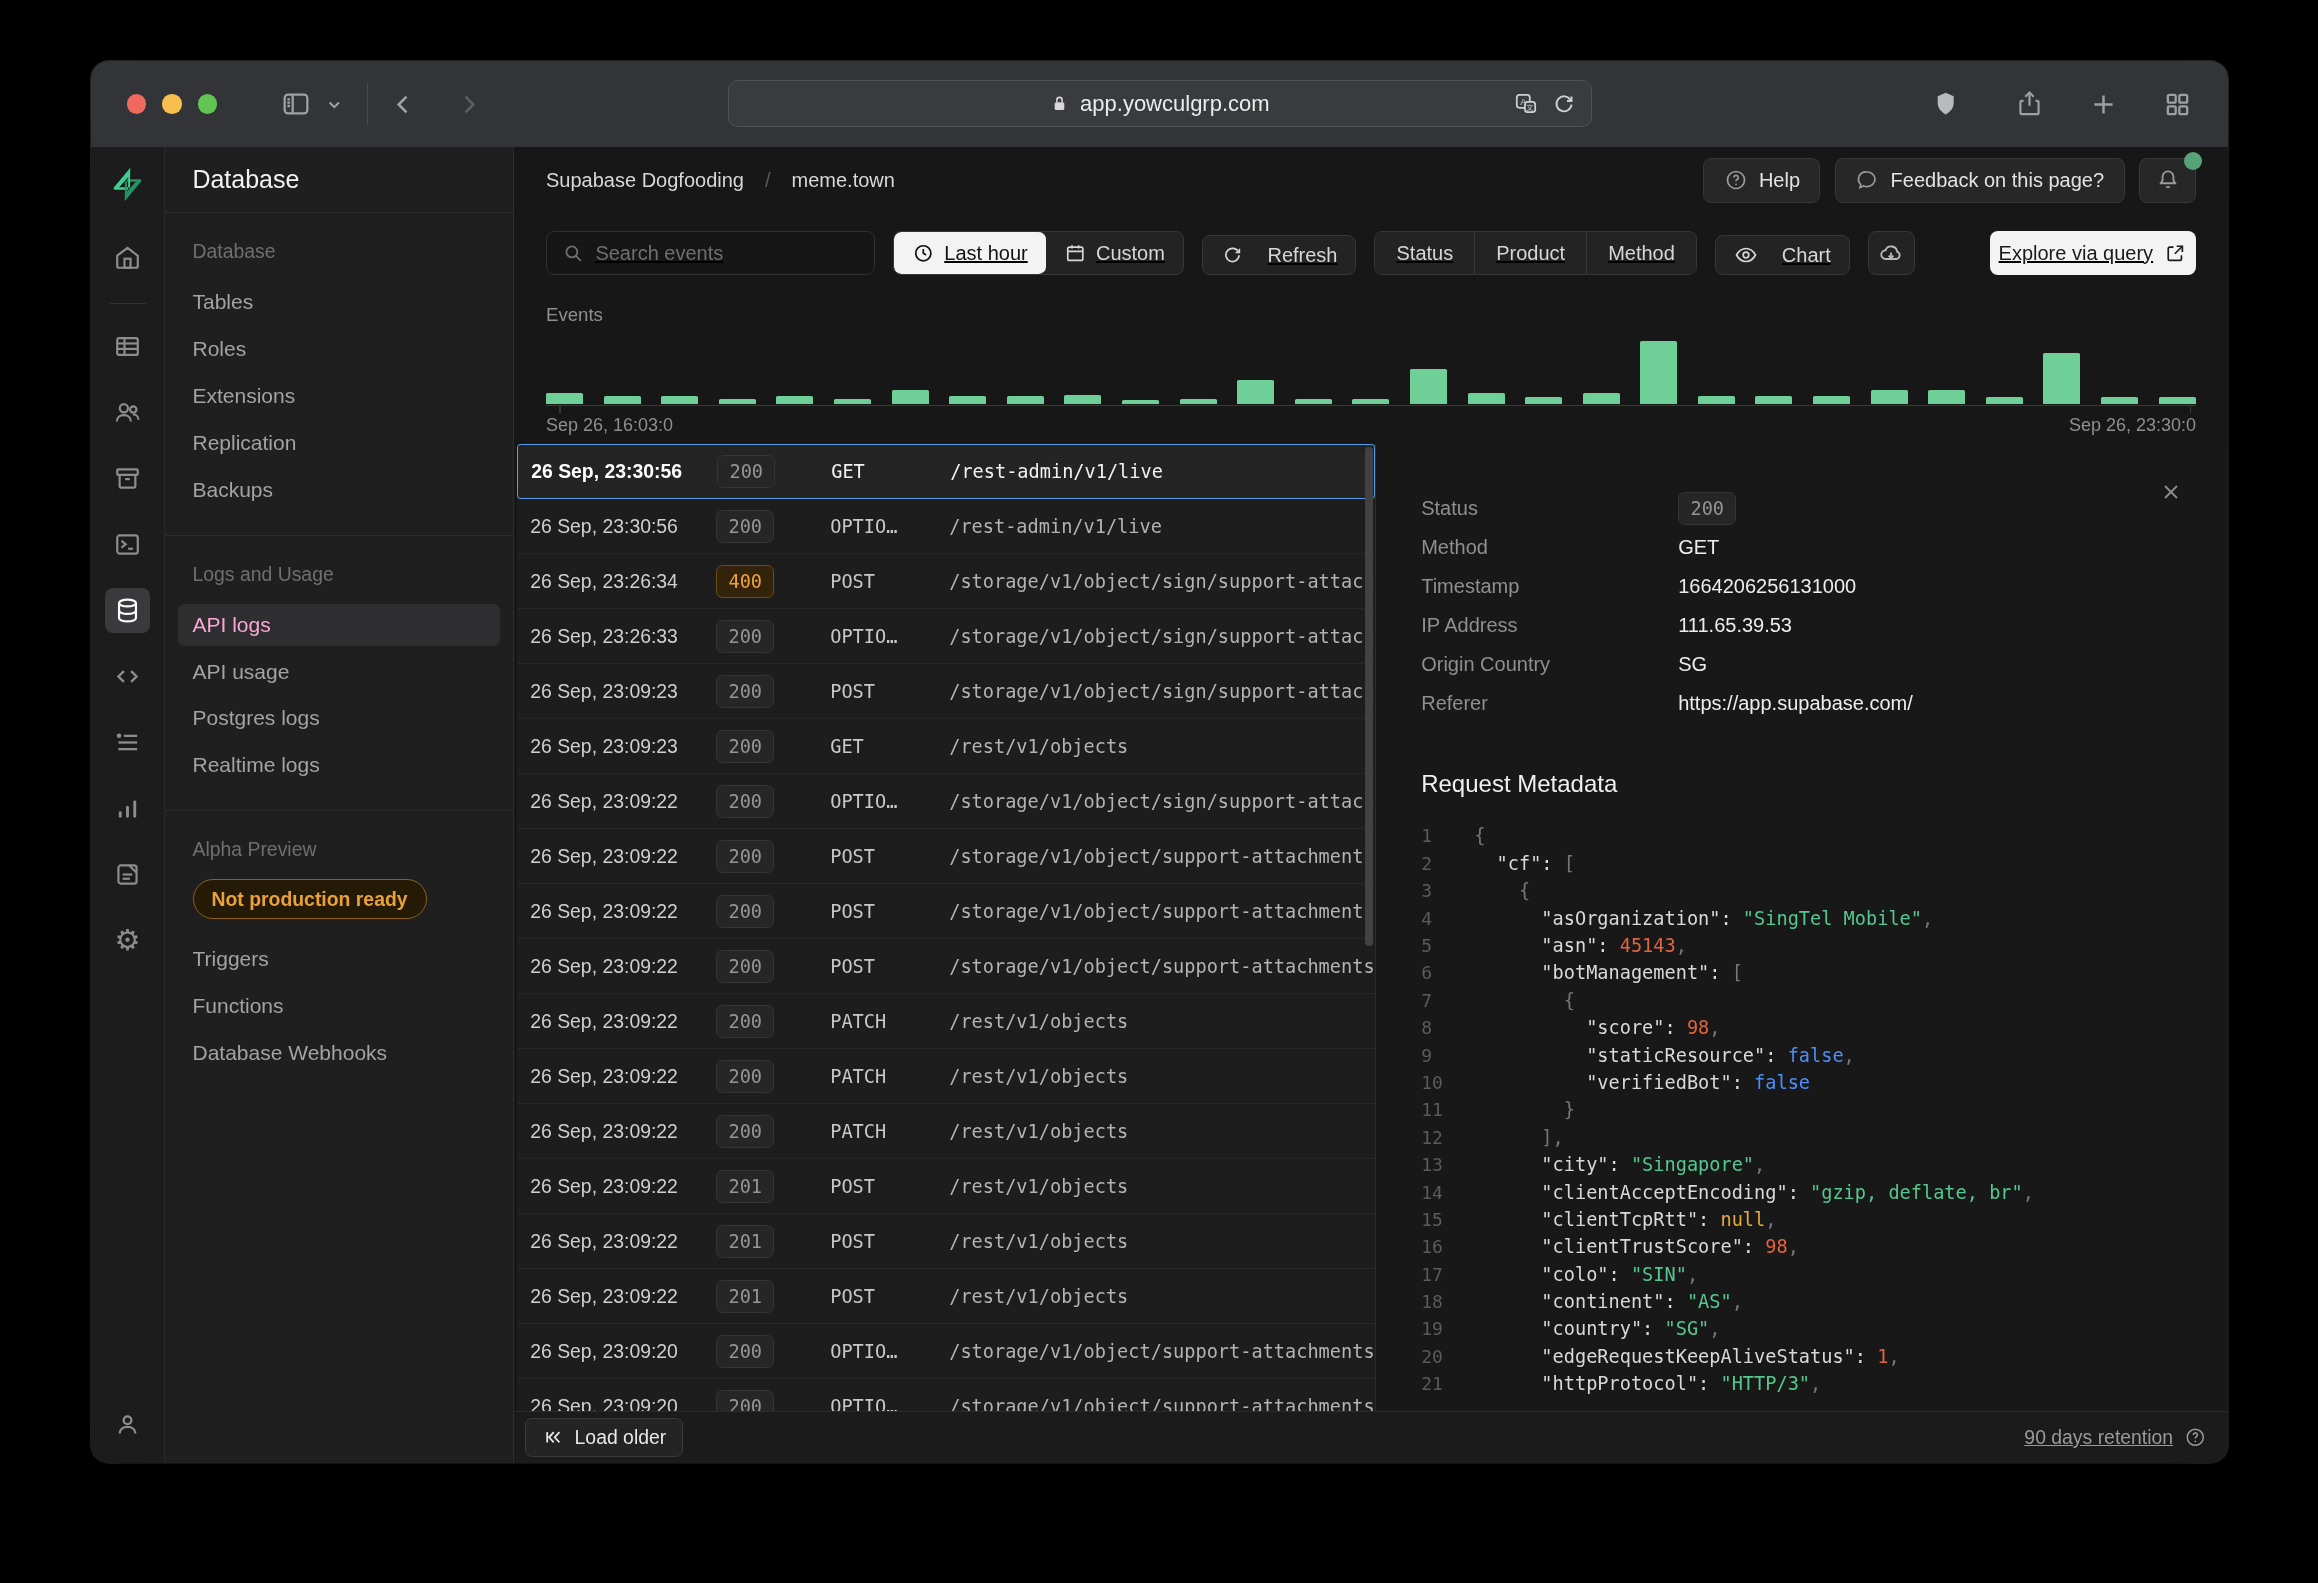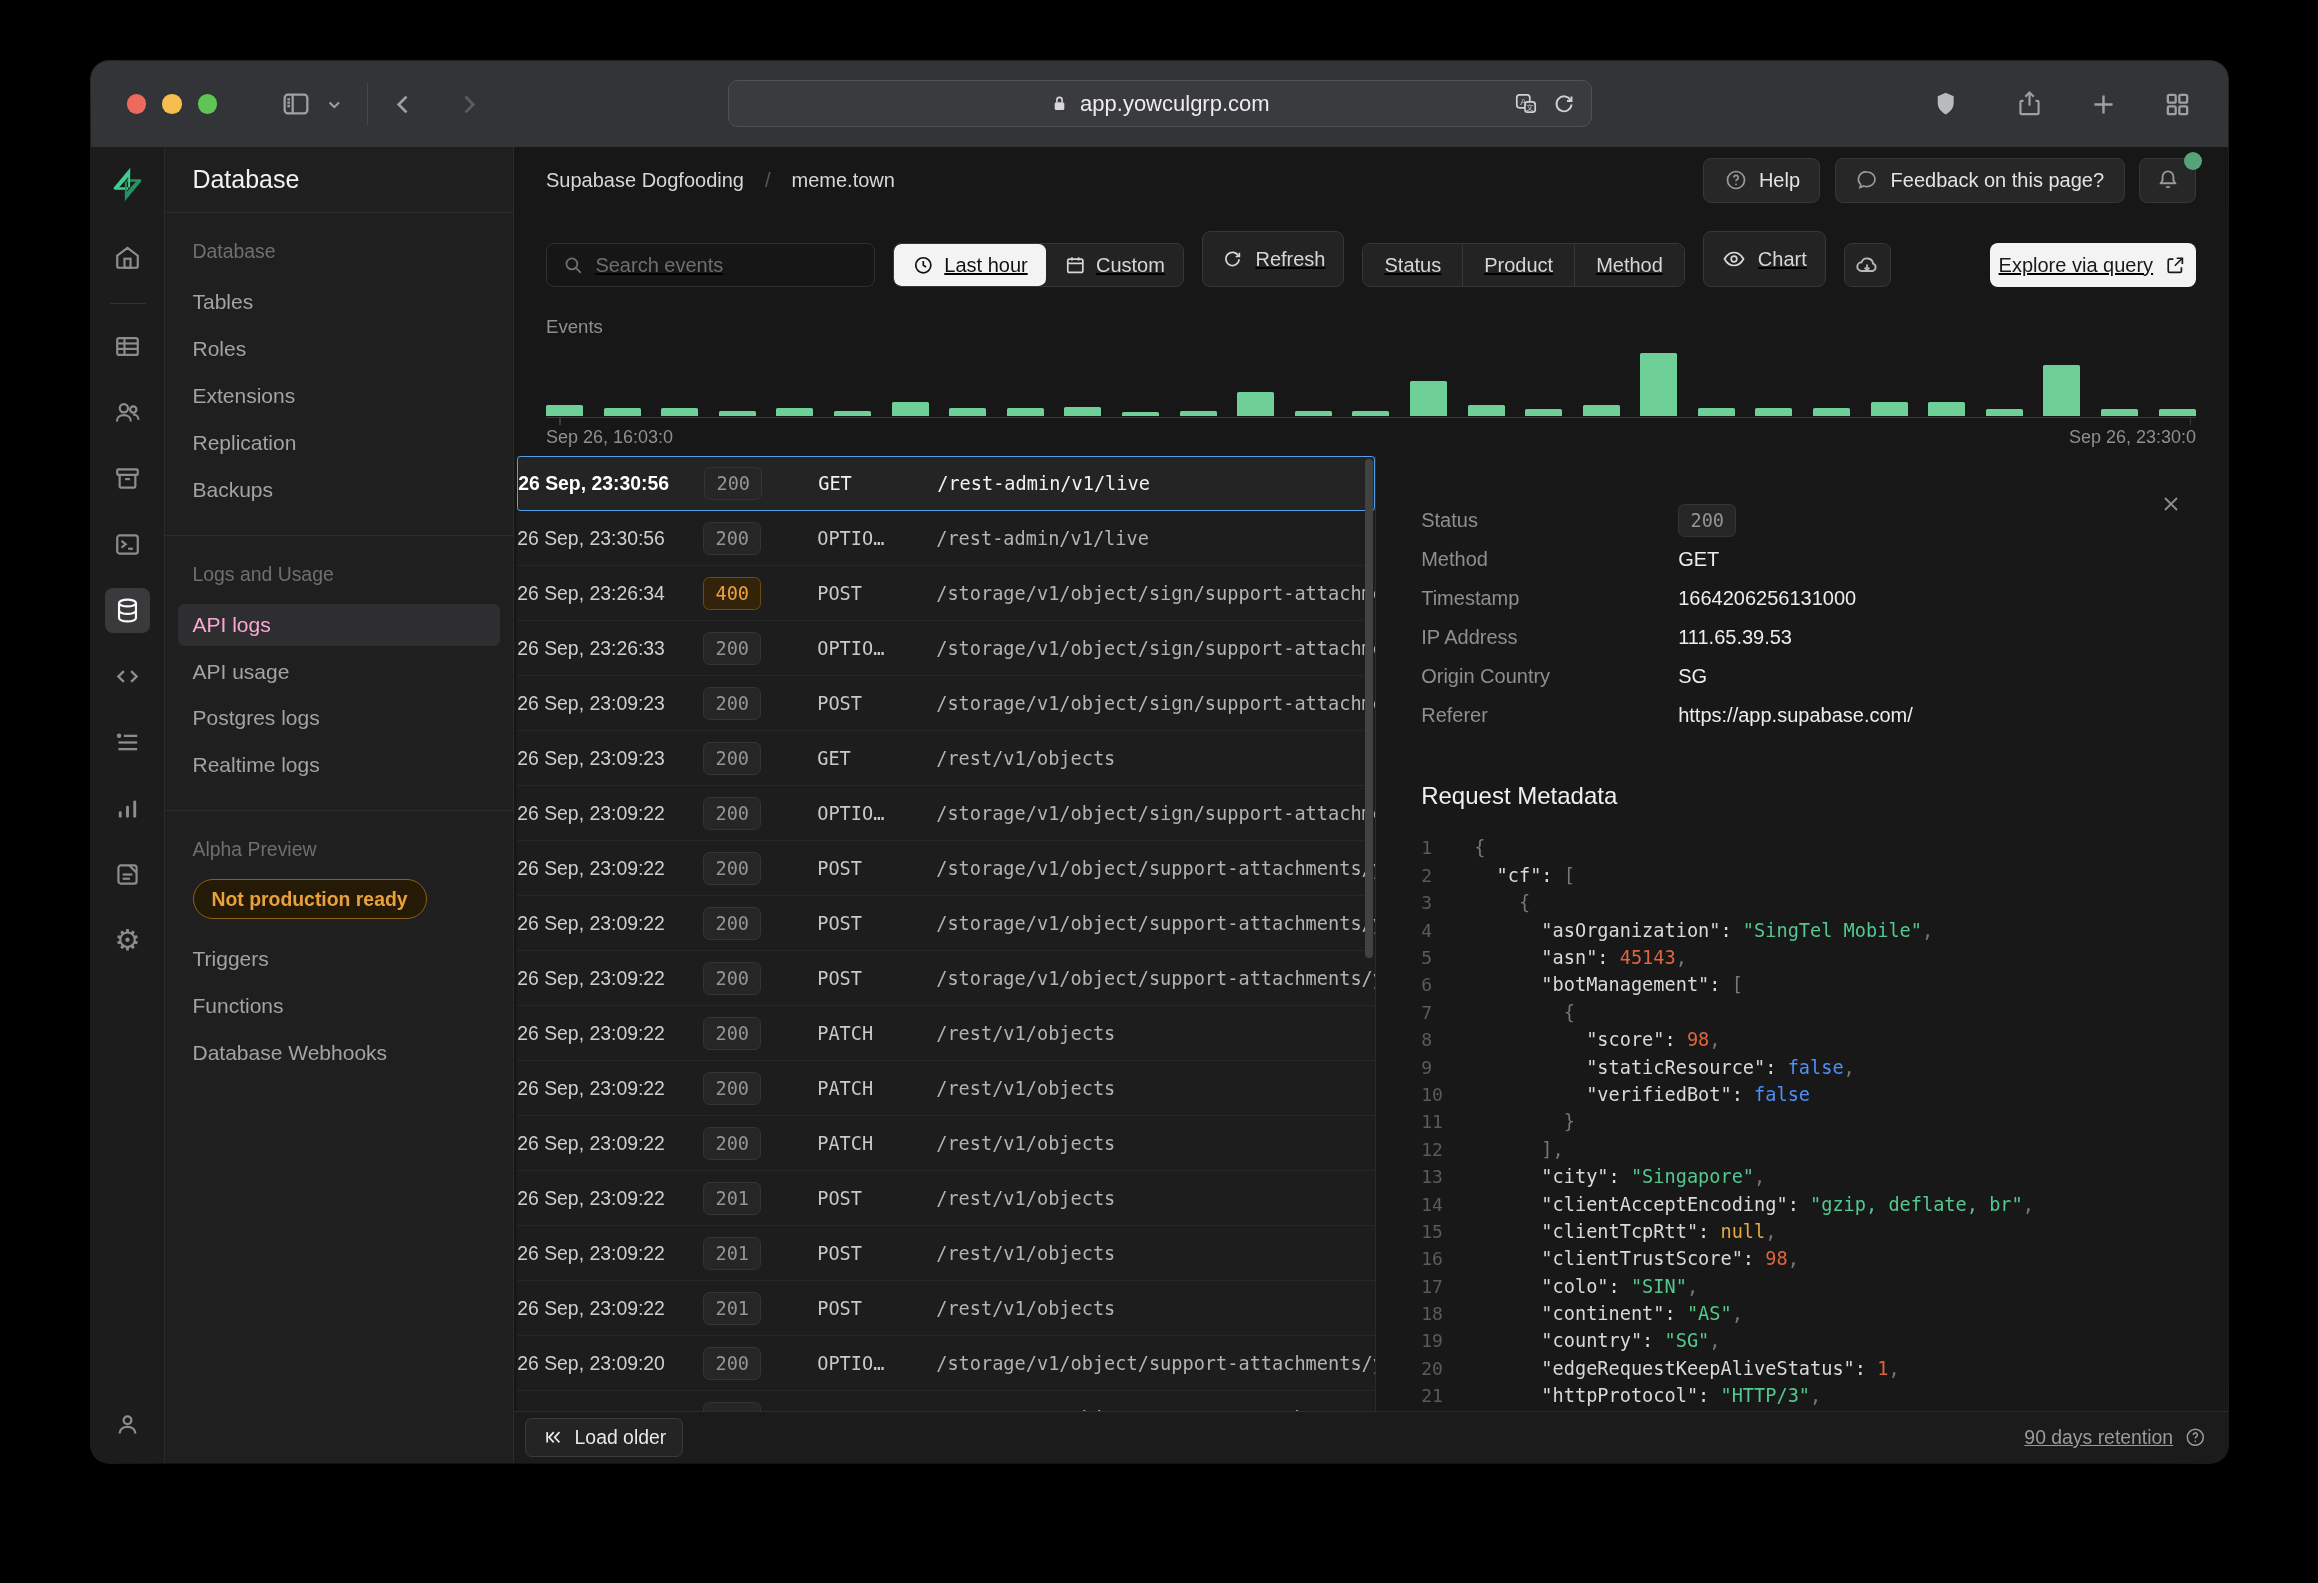--- a/index.html
+++ b/index.html
@@ -68,21 +68,21 @@
 
   
   .toolbar { display:flex; align-items:flex-end; padding:18px 32px 14.5px; gap:18px;text-decoration:underline; }
   .search { width:329px; height:44px; background:#161616; border:0.8px solid #303031; border-radius:8px;
     display:flex; align-items:center; padding:0 14.5px; gap:11.3px; color:#707072; }
   .search input { background:transparent; border:0; outline:none; color:#d7d7d7; font-size:20px; width:100%; }
   .search input::placeholder { color:#6f6f71; }
   .seg { display:flex; background:#232324; border:0.8px solid #373738; border-radius:8px; overflow:hidden; height:44px; }
   .seg-btn { display:flex; align-items:center; gap:9.7px; padding:0 18px; color:#d7d7d7; font-size:20px; }
   .seg-btn.on { background:#f3f3f3; color:#111; border-radius:7.3px; font-weight:500; }
-  .tb-btn { height:56px; display:flex; align-items:center; gap:12px; background:#232324; border:0.8px solid #373738;
+  .tb-btn { height:40px; display:flex; align-items:center; gap:24px; background:#232324; border:0.8px solid #373738;
     border-radius:8px; padding:0 18px; color:#d7d7d7; font-size:20px; }
   .filter-group { display:flex; height:44px; border:0.8px solid #373738; border-radius:8px; overflow:hidden; }
   .filter-btn { display:flex; align-items:center; padding:0 21px; background:#232324; color:#d7d7d7; font-size:20px; }
   .filter-btn + .filter-btn { border-left:0.8px solid #373738; }
   .icon-btn { width:47px; height:44px; display:flex; align-items:center; justify-content:center; background:#232324;
     border:0.8px solid #373738; border-radius:8px; color:#b9b9bb; }
   .tb-spacer { flex:1; }
   .explore-btn { height:44px; display:flex; align-items:center; gap:11.3px; background:#f3f3f3; color:#1a1a1a;
     border-radius:8px; padding:0 9px; font-size:20px; font-weight:500; }
 
@@ -91,21 +91,21 @@
   .chart-title { color:#8f8f91; font-size:18.6px; margin-bottom:13px; }
   .bars { display:flex; align-items:flex-end; justify-content:space-between; height:65px; }
   .bar { width:37px; background:#6ecf97; border-radius:1.6px 1.6px 0 0; }
   .axis { height:0.8px; background:#3a3a3b; margin-top:0.8px; position:relative; }
   .tick { position:absolute; top:0; width:1.6px; height:8px; background:#3a3a3b; }
   .axis-labels { display:flex; justify-content:space-between; color:#8f8f91; font-size:18px; margin-top:9.7px; padding-bottom:3.2px; }
 
   
   .workspace { flex:1; display:flex; min-height:0; }
   .logtable { width:858px; position:relative; background:#1d1d1d; margin-left:3.2px; overflow:hidden; }
-  .log-row { height:55px; display:flex; align-items:center; border-bottom:0.8px solid #272727; }
+  .log-row { height:55px; display:flex; align-items:center; border-bottom:0.8px solid #272727; padding-left:13px; }
   .log-row.selected { border:1.6px solid #559fe5; border-radius:3.2px; background:#242424; }
   .cell-time { width:73px; flex:none; color:#cfcfcf; font-size:19.4px; width:186px; }
   .selected .cell-time { color:#fff; font-weight:700; }
   .cell-status { width:86px; flex:none; }
   .badge { display:inline-block; font-family:"DejaVu Sans Mono","Liberation Mono",monospace; font-size:18.6px;
     padding:4.8px 11.3px; border-radius:6.5px; background:#262626; border:0.8px solid #353535; color:#959595; }
   .badge.warn { background:#33230a; border-color:#6b4d12; color:#f0a13c; }
   .cell-method { width:119px; flex:none; color:#c9c9c9; font-family:"DejaVu Sans Mono","Liberation Mono",monospace; font-size:18.6px; margin-left:28px; }
   .cell-path { flex:1; color:#b3b3b3; font-family:"DejaVu Sans Mono","Liberation Mono",monospace; font-size:18.6px; white-space:nowrap; overflow:hidden; }
   .selected .cell-method, .selected .cell-path { color:#f2f2f2; }

